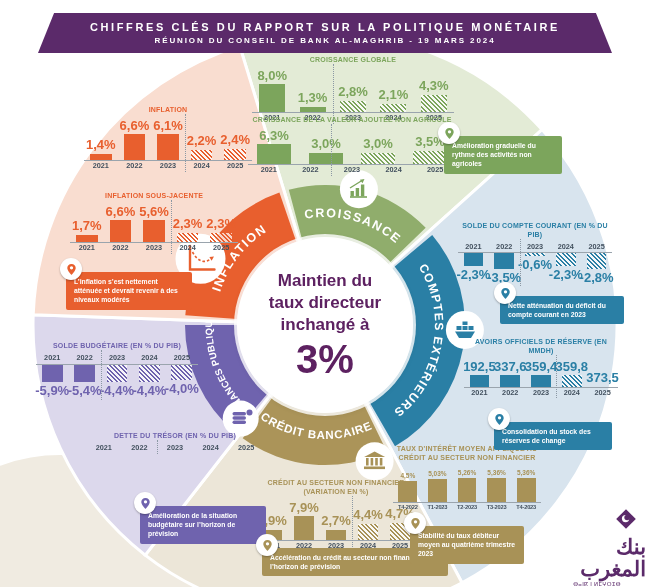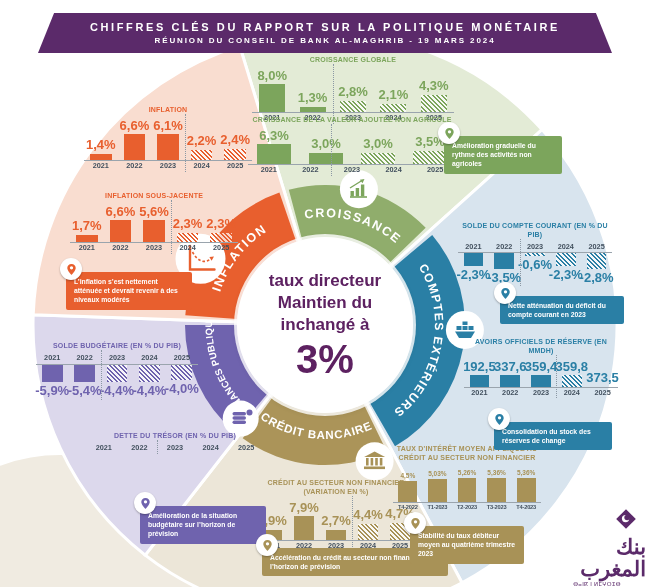--- a/index.html
+++ b/index.html
@@ -119,22 +119,22 @@
     <path d="M214,256.5 l-4.6,0.6 2.2,3.6 z" fill="#e85f2e"></path>
   </g>
 </svg>
 
 <div class="banner">
   <div class="l1">CHIFFRES CLÉS DU RAPPORT SUR LA POLITIQUE MONÉTAIRE</div>
   <div class="l2">RÉUNION DU CONSEIL DE BANK AL-MAGHRIB - 19 MARS 2024</div>
 </div>
 
 <div class="center">
+  <div class="l">Maintien du</div>
   <div class="l">taux directeur</div>
-  <div class="l">Maintien du</div>
   <div class="l">inchangé à</div>
   <div class="rate">3%</div>
 </div>
 
 <div class="chart up" data-chart="croissance_globale" style="left:252px;top:56px;width:202px;">
     <div class="ctitle" style="color: rgb(124, 165, 92);">CROISSANCE GLOBALE</div>
     <div class="plot">
       <div class="brow bl" style="height: 45px;">
         <div class="col">
           <div class="blab" style="color: rgb(124, 165, 92);">8,0%</div>

